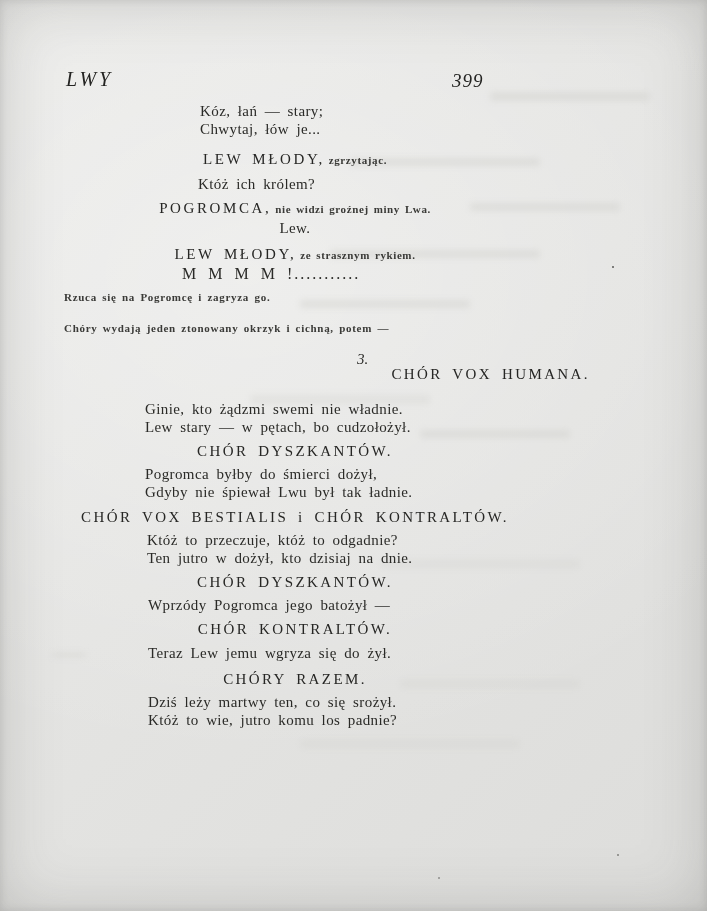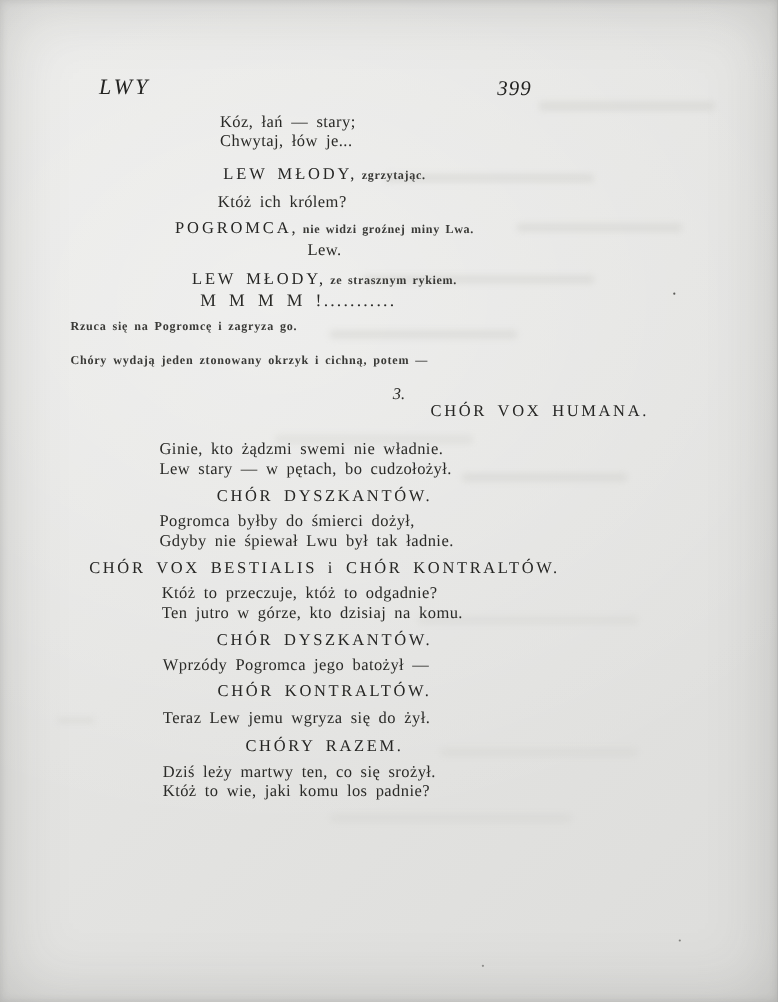--- a/index.html
+++ b/index.html
@@ -69,21 +69,21 @@
   <div class="ghost" style="left:420px;top:430px;width:150px;height:8px;"></div>
   <div class="ghost" style="left:380px;top:560px;width:200px;height:8px;opacity:0.3;"></div>
   <div class="ghost" style="left:400px;top:680px;width:180px;height:8px;opacity:0.3;"></div>
   <div class="ghost" style="left:300px;top:740px;width:220px;height:8px;opacity:0.3;"></div>
   <div class="ghost" style="left:52px;top:653px;width:34px;height:4px;opacity:0.5;"></div>
 
   <div class="speck" style="left:612px;top:266px;width:2px;height:2px;"></div>
   <div class="speck" style="left:617px;top:854px;width:2px;height:2px;opacity:0.7;"></div>
   <div class="speck" style="left:438px;top:877px;width:2px;height:2px;opacity:0.6;"></div>
 
-  <div class="abs running-title" style="left:66px;top:68px;margin-left:24px;">LWY</div>
+  <div class="abs running-title" style="left:66px;top:68px;">LWY</div>
   <div class="abs page-number" style="left:452px;top:70px;">399</div>
 
   <div class="abs verse" style="left:200px;top:103px;">Kóz, łań — stary;</div>
   <div class="abs verse" style="left:200px;top:121px;">Chwytaj, łów je...</div>
 
   <div class="abs center-band" style="top:150px;">
     <span class="speaker-name">LEW MŁODY,</span>
     <span class="speaker-note">zgrzytając.</span>
   </div>
   <div class="abs verse" style="left:198px;top:176px;">Któż ich królem?</div>
@@ -108,25 +108,25 @@
   <div class="abs chorus-heading center-band" style="top:366px;text-align:right;">CHÓR VOX HUMANA.</div>
   <div class="abs verse" style="left:145px;top:401px;">Ginie, kto żądzmi swemi nie władnie.</div>
   <div class="abs verse" style="left:145px;top:419px;">Lew stary — w pętach, bo cudzołożył.</div>
 
   <div class="abs chorus-heading center-band" style="top:443px;">CHÓR DYSZKANTÓW.</div>
   <div class="abs verse" style="left:145px;top:466px;">Pogromca byłby do śmierci dożył,</div>
   <div class="abs verse" style="left:145px;top:484px;">Gdyby nie śpiewał Lwu był tak ładnie.</div>
 
   <div class="abs verse" style="left:147px;top:532px;">Któż to przeczuje, któż to odgadnie?</div>
   <div class="abs chorus-heading center-band" style="top:509px;">CHÓR VOX BESTIALIS i CHÓR KONTRALTÓW.</div>
-  <div class="abs verse" style="left:147px;top:550px;">Ten jutro w górze, kto dzisiaj na komu.</div>
+  <div class="abs verse" style="left:147px;top:550px;">Ten jutro w dożył, kto dzisiaj na dnie.</div>
 
   <div class="abs chorus-heading center-band" style="top:574px;">CHÓR DYSZKANTÓW.</div>
   <div class="abs chorus-heading center-band" style="top:621px;">CHÓR KONTRALTÓW.</div>
 
   <div class="abs verse" style="left:148px;top:597px;">Wprzódy Pogromca jego batożył —</div>
   <div class="abs verse" style="left:148px;top:645px;">Teraz Lew jemu wgryza się do żył.</div>
 
   <div class="abs chorus-heading center-band" style="top:671px;">CHÓRY RAZEM.</div>
   <div class="abs verse" style="left:148px;top:694px;">Dziś leży martwy ten, co się srożył.</div>
-  <div class="abs verse" style="left:148px;top:712px;">Któż to wie, jaki komu los padnie?</div>
+  <div class="abs verse" style="left:148px;top:712px;">Któż to wie, jutro komu los padnie?</div>
 
 </div>
 
 </body></html>

